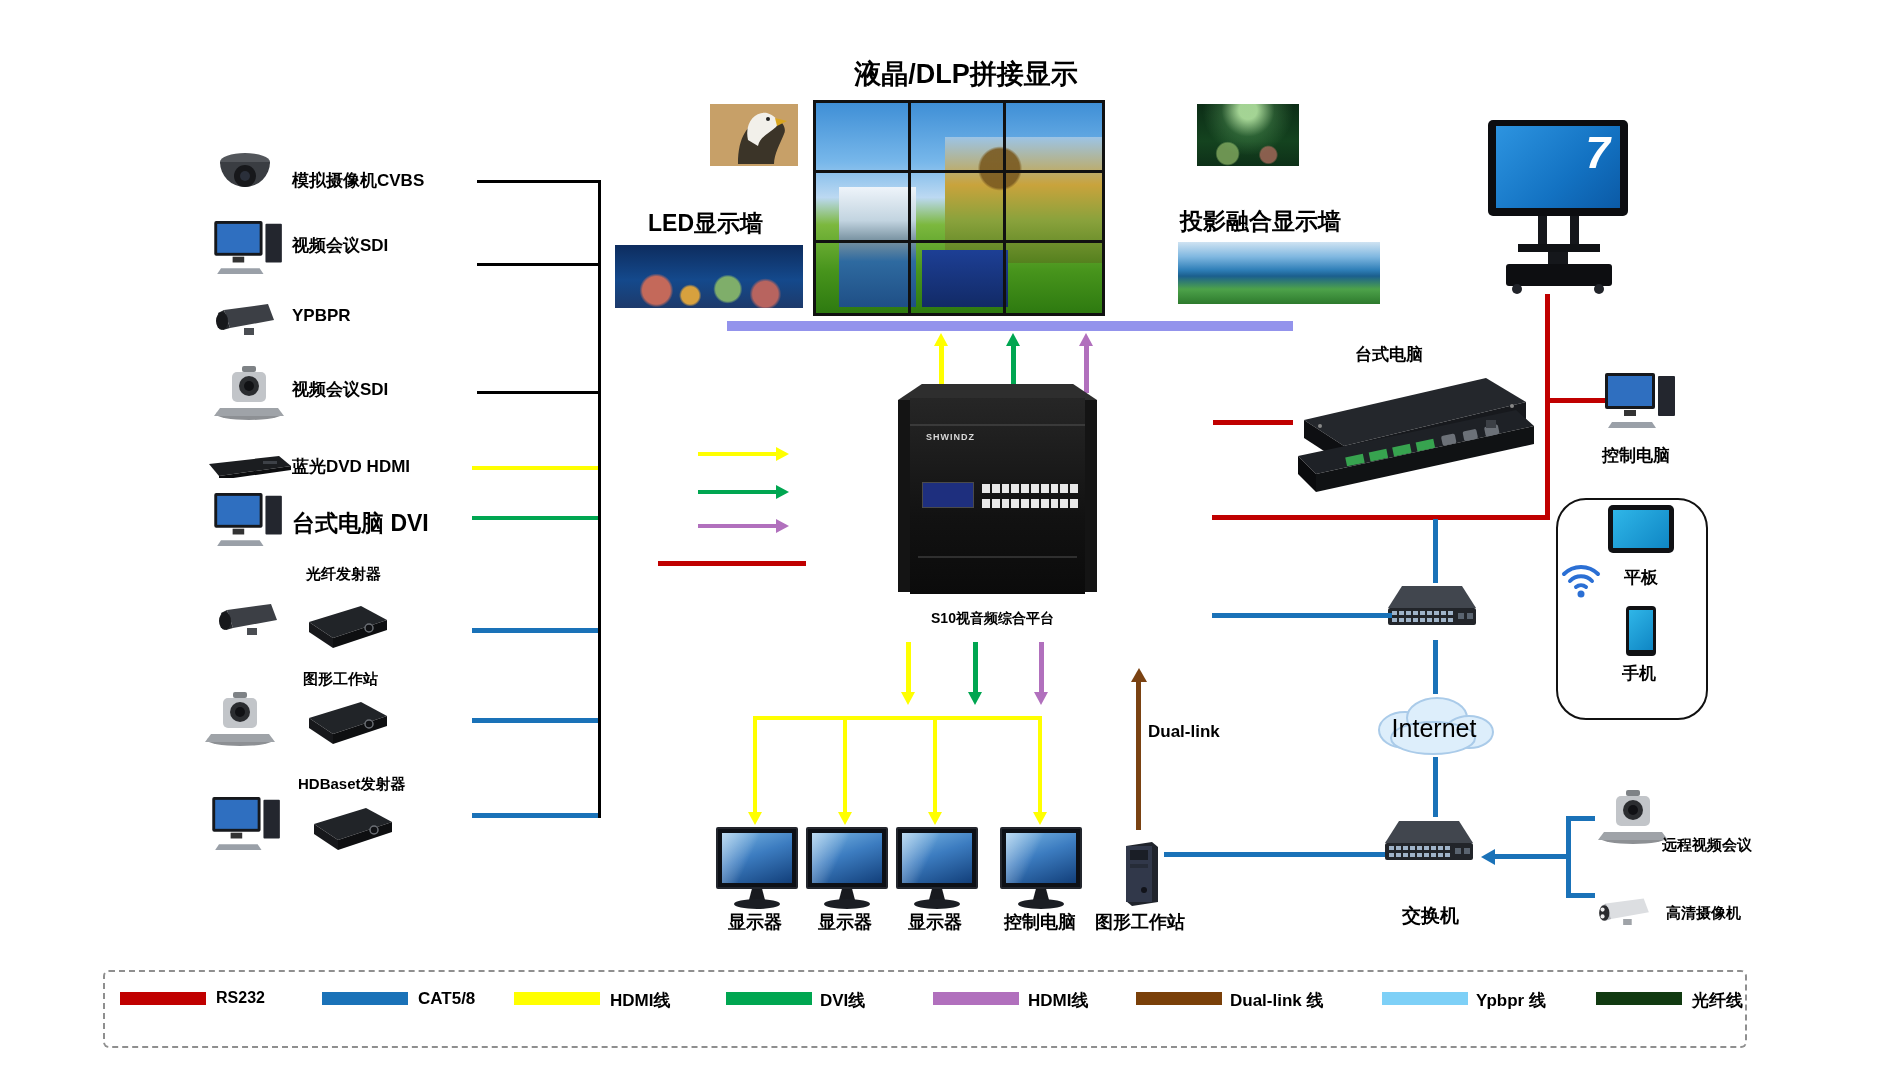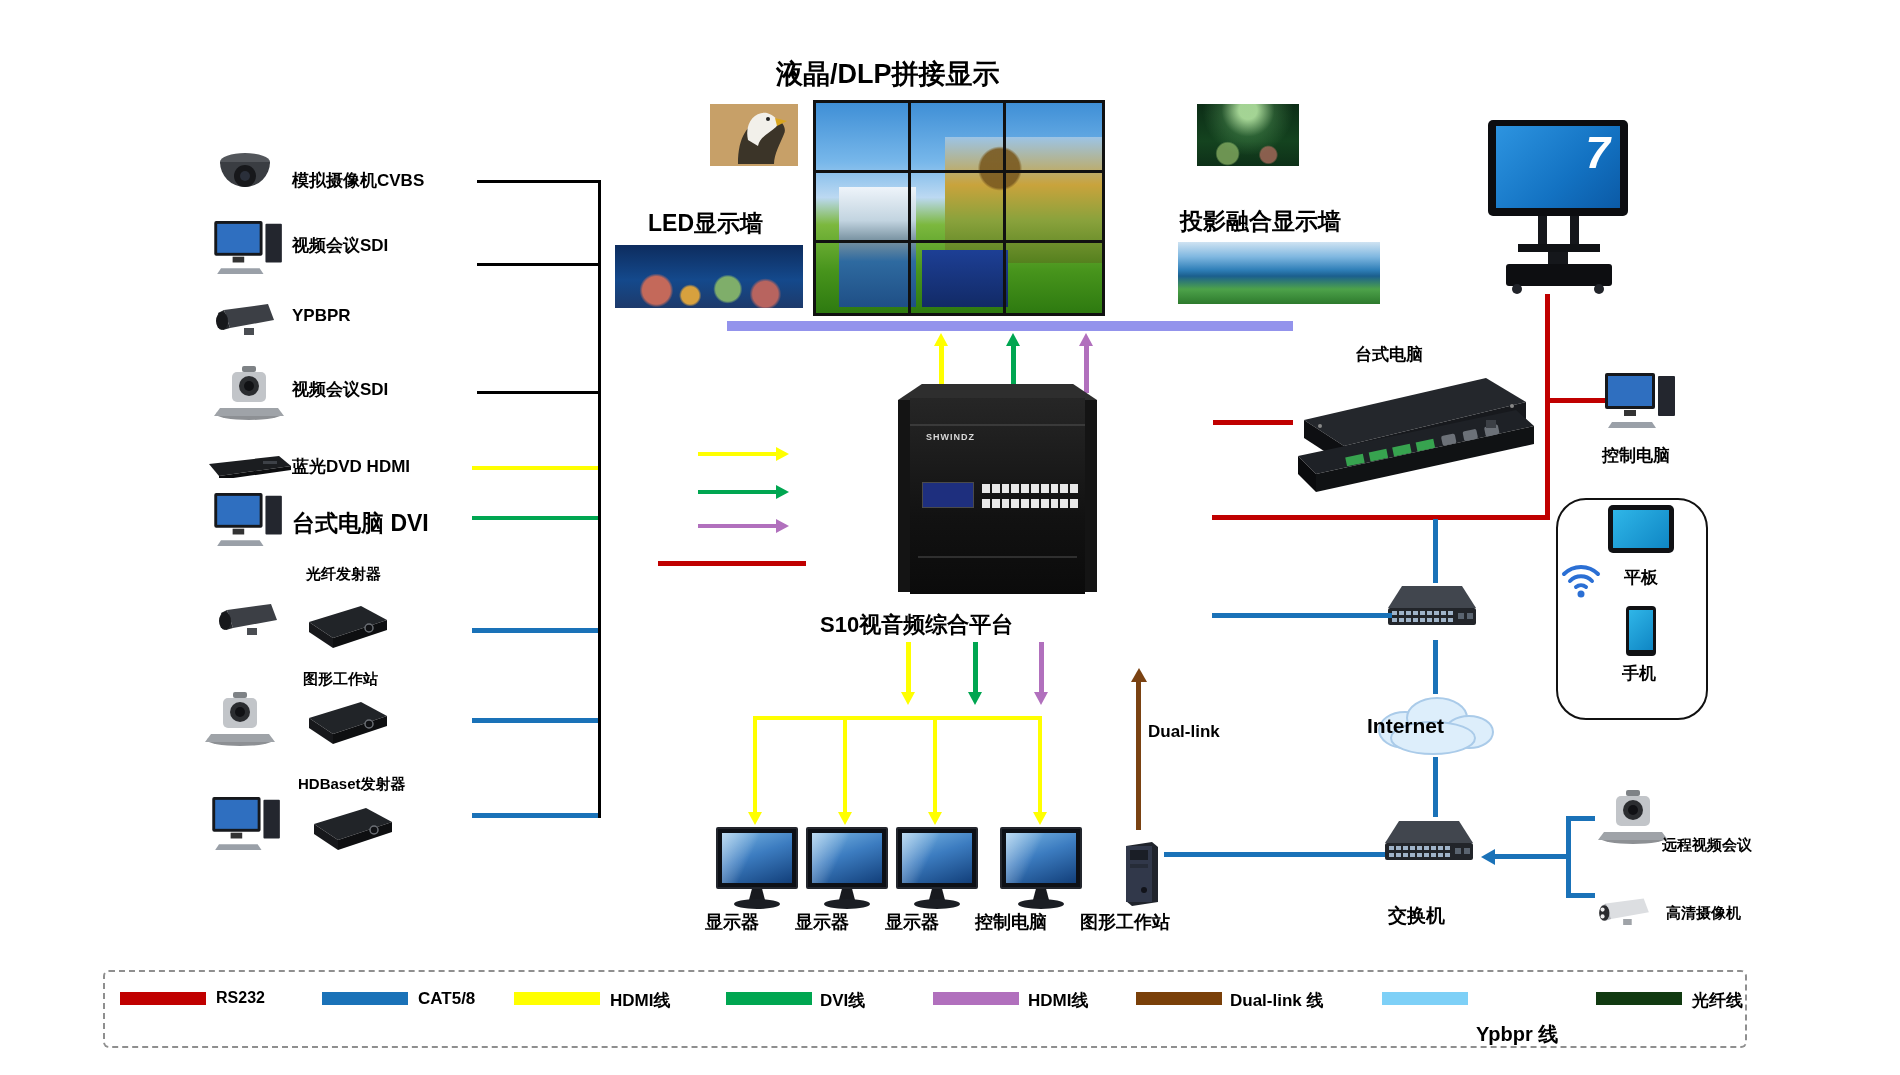--- a/index.html
+++ b/index.html
@@ -1,20 +1,20 @@
 <!DOCTYPE html>
 <html><head>
 <meta charset="utf-8">
 <style>
   html,body{margin:0;padding:0;background:#fff;}
   body{font-family:"Liberation Sans","DejaVu Sans",sans-serif;color:#000;}
   #canvas{position:relative;width:1900px;height:1075px;background:#fff;overflow:hidden;}
   .abs{position:absolute;}
   .lbl{position:absolute;font-weight:bold;white-space:nowrap;}
-  .ctr{}
+  .ctr{text-align:center;}
   .hline,.vline{position:absolute;}
   .tri{position:absolute;width:0;height:0;}
   
   .mon{position:absolute;width:78px;height:58px;background:#0d1016;border:2px solid #23262d;border-radius:2px;}
   .mon .scr{position:absolute;inset:4px;background:
       linear-gradient(115deg,rgba(255,255,255,.50) 0%,rgba(255,255,255,.12) 34%,rgba(255,255,255,0) 42%),
       linear-gradient(160deg,#79b6e4 0%,#3c7cc0 45%,#123f7a 100%);}
   .mon .pole{position:absolute;left:50%;top:60px;width:16px;height:11px;margin-left:-8px;background:#181a1f;
       clip-path:polygon(18% 0,82% 0,100% 100%,0 100%);}
   .mon .base{position:absolute;left:50%;top:70px;width:46px;height:10px;margin-left:-23px;background:#1b1e24;border-radius:50%;}
@@ -247,21 +247,21 @@
         <span style="flex:1;background:#e8e8e8;"></span>
         <span style="flex:1;background:#e8e8e8;"></span>
         <span style="flex:1;background:#e8e8e8;"></span>
         <span style="flex:1;background:#e8e8e8;"></span>
         <span style="flex:1;background:#e8e8e8;"></span>
         <span style="flex:1;background:#e8e8e8;"></span>
         <span style="flex:1;background:#e8e8e8;"></span>
     </div>
     <div class="hline" style="left:8px;top:158px;width:159px;height:2px;background:#2f2f2f;"></div>
   </div>
-  <div class="lbl ctr" style="left:820px;top:610px;width:265px;font-size:22px;">S10视音频综合平台</div>
+  <div class="lbl ctr" style="left:860px;top:610px;width:265px;font-size:14px;">S10视音频综合平台</div>
 
   <div class="vline" style="left:906px;top:642px;width:5px;height:50px;background:#ffff00;"></div>
   <div class="tri" style="left:901px;top:692px;border-left:7px solid transparent;border-right:7px solid transparent;border-top:13px solid #ffff00;"></div>
   <div class="vline" style="left:973px;top:642px;width:5px;height:50px;background:#00a651;"></div>
   <div class="tri" style="left:968px;top:692px;border-left:7px solid transparent;border-right:7px solid transparent;border-top:13px solid #00a651;"></div>
   <div class="vline" style="left:1039px;top:642px;width:5px;height:50px;background:#b170bd;"></div>
   <div class="tri" style="left:1034px;top:692px;border-left:7px solid transparent;border-right:7px solid transparent;border-top:13px solid #b170bd;"></div>
 
   <div class="hline" style="left:753px;top:716px;width:289px;height:4px;background:#ffff00;"></div>
   <div class="vline" style="left:753px;top:716px;width:4px;height:96px;background:#ffff00;"></div>
@@ -404,21 +404,21 @@
 
   <div class="abs" style="left:1367px;top:690px;width:134px;height:70px;">
     <svg width="134" height="70" viewBox="0 0 134 70">
       <g fill="#ddeefb" stroke="#aacbe9" stroke-width="2">
         <ellipse cx="38" cy="40" rx="26" ry="18"></ellipse>
         <ellipse cx="70" cy="28" rx="30" ry="20"></ellipse>
         <ellipse cx="102" cy="42" rx="24" ry="16"></ellipse>
         <ellipse cx="66" cy="48" rx="42" ry="16"></ellipse>
       </g>
     </svg>
-    <div class="lbl ctr" style="left:0;top:24px;width:134px;font-size:21px;font-weight:bold;position:absolute;">Internet</div>
+    <div class="lbl ctr" style="left:0;top:24px;width:134px;font-size:25px;font-weight:normal;position:absolute;">Internet</div>
   </div>
   <div class="vline" style="left:1433px;top:757px;width:5px;height:60px;background:#1a72b8;"></div>
 
   <div class="abs" style="left:1383px;top:815px;">
     <svg width="92" height="58" viewBox="0 0 92 58">
       <polygon points="16,6 76,6 90,28 2,28" fill="#41464e"></polygon>
       <rect x="2" y="28" width="88" height="17" rx="2" fill="#22252a"></rect>
       <g fill="#9fb3c8">
         <rect x="6" y="31" width="5" height="4"></rect>
           <rect x="13" y="31" width="5" height="4"></rect>
@@ -501,17 +501,17 @@
   <div class="lbl" style="left:418px;top:989px;font-size:17px;">CAT5/8</div>
   <div class="legend-swatch" style="left: 514px; top: 992px; background: rgb(255, 255, 0);"></div>
   <div class="lbl" style="left:610px;top:989px;font-size:17px;">HDMI线</div>
   <div class="legend-swatch" style="left: 726px; top: 992px; background: rgb(0, 166, 81);"></div>
   <div class="lbl" style="left:820px;top:989px;font-size:17px;">DVI线</div>
   <div class="legend-swatch" style="left: 933px; top: 992px; background: rgb(177, 112, 189);"></div>
   <div class="lbl" style="left:1028px;top:989px;font-size:17px;">HDMI线</div>
   <div class="legend-swatch" style="left: 1136px; top: 992px; background: rgb(122, 64, 9);"></div>
   <div class="lbl" style="left:1230px;top:989px;font-size:17px;">Dual-link 线</div>
   <div class="legend-swatch" style="left: 1382px; top: 992px; background: rgb(126, 208, 247);"></div>
-  <div class="lbl" style="left:1476px;top:989px;font-size:20px;margin-top:32px;">Ypbpr 线</div>
+  <div class="lbl" style="left:1476px;top:989px;font-size:17px;">Ypbpr 线</div>
   <div class="legend-swatch" style="left: 1596px; top: 992px; background: rgb(17, 58, 17);"></div>
   <div class="lbl" style="left:1692px;top:989px;font-size:17px;">光纤线</div>
 
 </div>
 
 </body></html>

